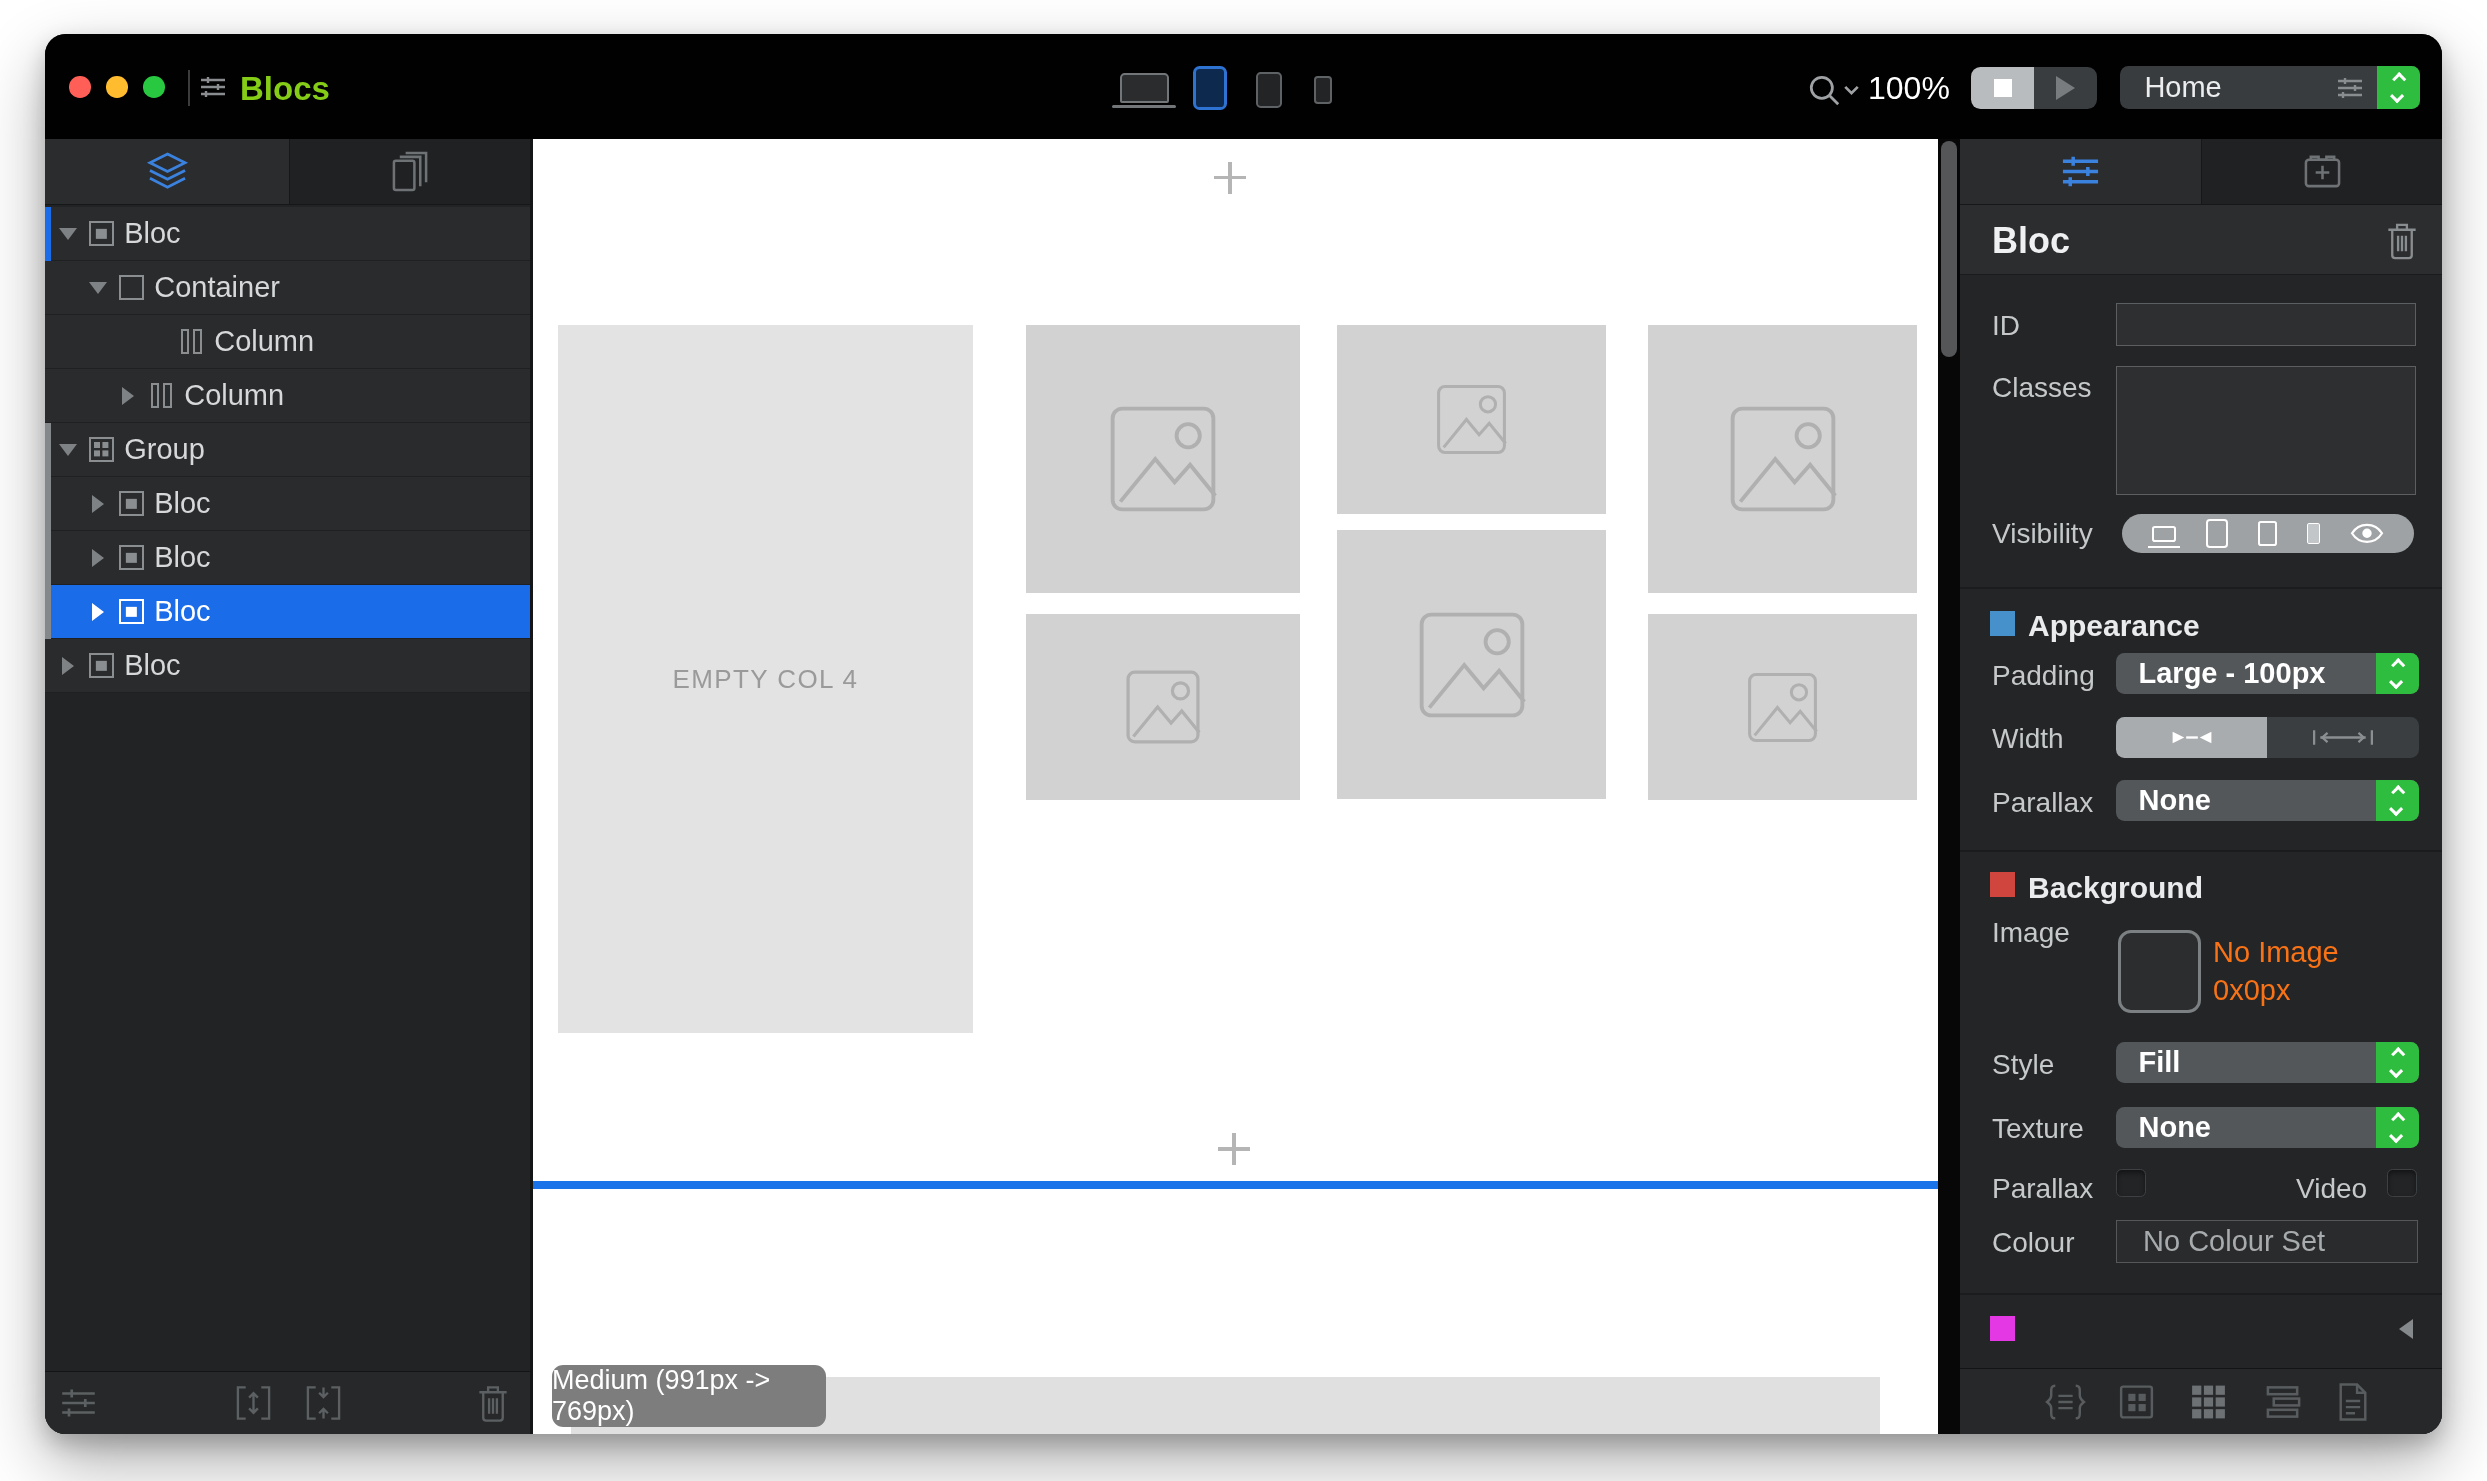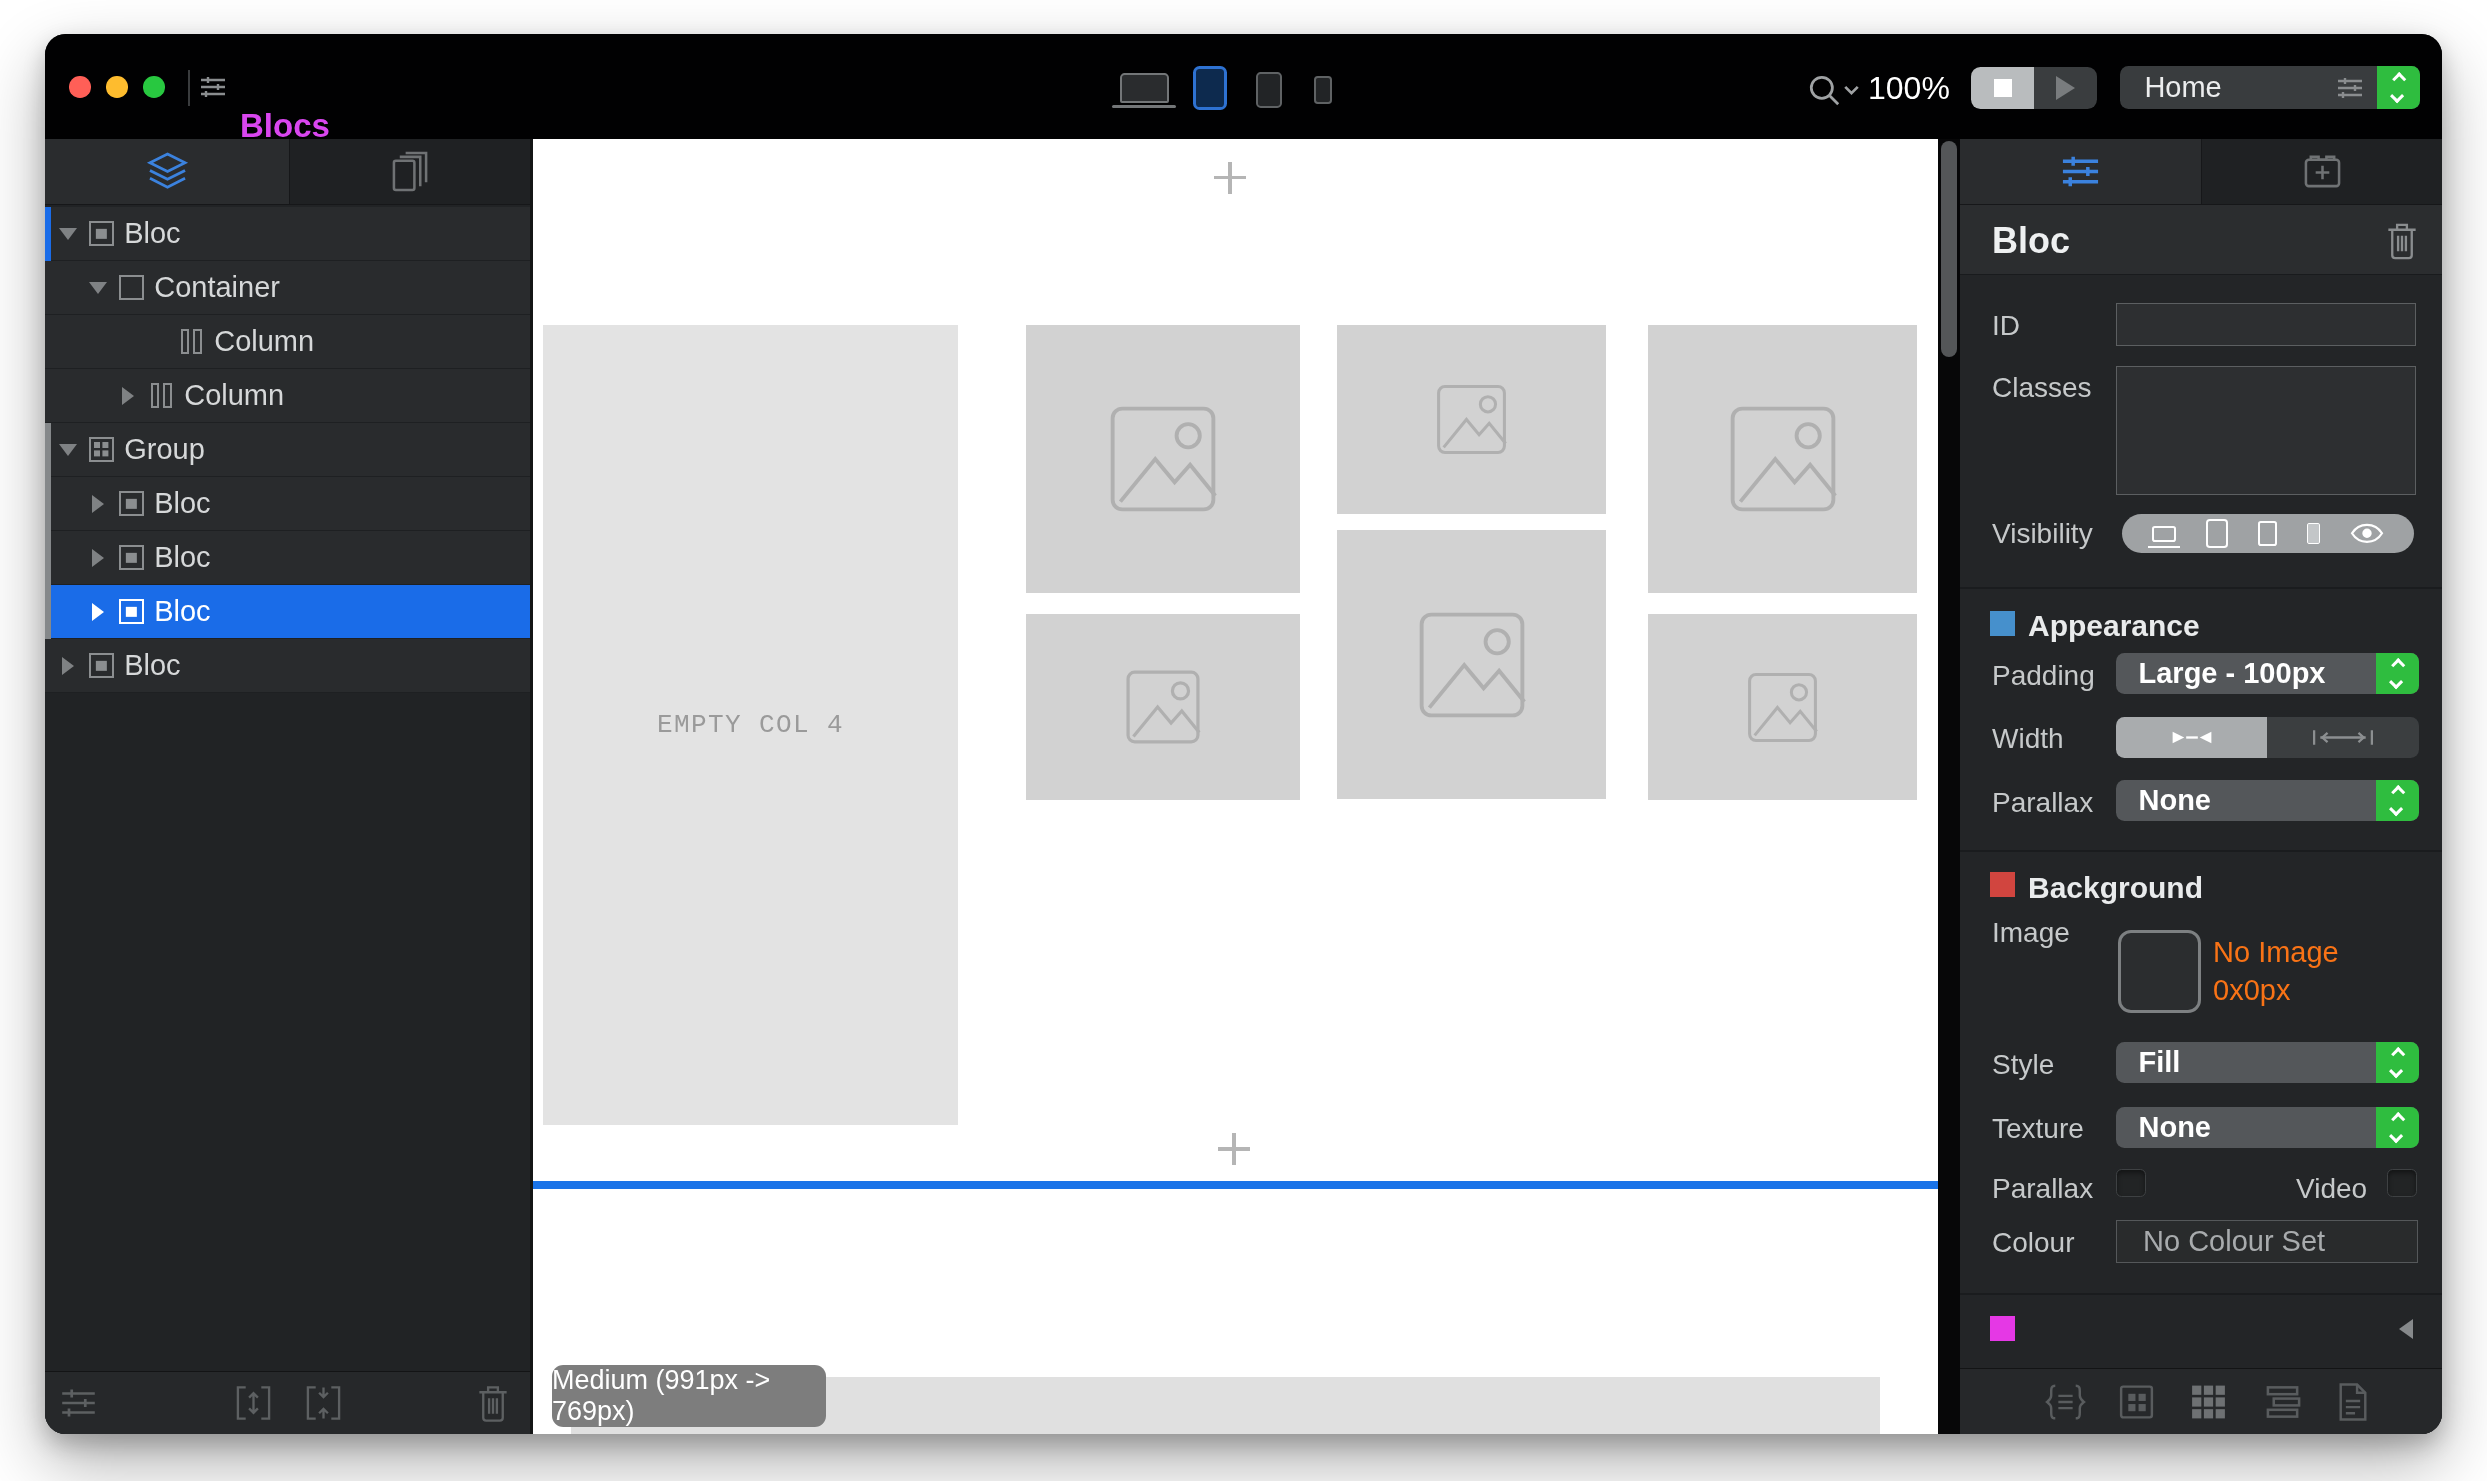--- a/index.html
+++ b/index.html
@@ -8,21 +8,21 @@
 
   
   .win { position:absolute; left:45px; top:34px; width:2397px; height:1400px;
          border-radius:20.6px; overflow:hidden; background:#27292b;
          box-shadow:0 28px 66px rgba(0,0,0,.32), 0 9.4px 22.5px rgba(0,0,0,.20); }
 
   
   .titlebar { position:absolute; left:0; top:0; width:2397px; height:105px; background:#010102; }
   .light { position:absolute; top:42px; width:21.6px; height:21.6px; border-radius:50%; }
   .tb-divider { position:absolute; left:143px; top:36px; width:1.9px; height:36px; background:#3a3c3e; }
-  .app-title { position:absolute; left:195px; top:36px; font-size:33px; font-weight:700; color:#d946ef;margin-top:37px; }
+  .app-title { position:absolute; left:195px; top:36px; font-size:33px; font-weight:700; color:#84cc16; }
   .icon { color:#8a8d8f; }
   .dev { position:absolute; border:2.8px solid #5f6264; background:#222426; border-radius:4.7px; }
   .dev-laptop { left:1075px; top:39px; width:49px; height:30px; border-color:#737678; border-radius:4.7px 4.7px 1.9px 1.9px; background:#2a2c2e;}
   .dev-laptop-base { position:absolute; left:1067px; top:71px; width:64px; height:2.8px; background:#737678; border-radius:1.9px;}
   .dev-tablet-active { left:1148px; top:32px; width:34px; height:44px; border:3.3px solid #2e72d2; background:#0d2a4e; border-radius:6.6px; }
   .dev-tablet { left:1211px; top:38px; width:26px; height:36px; }
   .dev-phone { left:1269px; top:42px; width:18px; height:28px; border-width:2.3px; border-radius:3.8px;}
   .zoom-level { position:absolute; left:1823px; top:36px; font-size:32px; color:#fff; }
   .runctl { position:absolute; left:1926px; top:33px; width:126px; height:42px; border-radius:9.4px; overflow:hidden; display:flex; }
   .runctl .stop { width:63px; height:100%; background:#b9bcbe; display:flex; align-items:center; justify-content:center; }
@@ -282,21 +282,21 @@
           <path d="M7 9v26a3 3 0 003 3h14a3 3 0 003-3V9"></path>
           <path d="M13 15v16M17 15v16M21 15v16"></path>
       </svg>
     </div>
   </div>
   <div class="sb-divider"></div>
 
   <div class="canvas">
     <span class="plus" style="left:681px; top:22.5px;"></span>
 
-    <div class="empty-col" style="left:10px; top:186px; width:415px; height:800px;font-family:Liberation Mono, monospace;">
+    <div class="empty-col" style="left:25px; top:186px; width:415px; height:708px;">
       <span>EMPTY COL 4</span>
     </div>
 
     <div class="ph-box" style="left:493px; top:186px; width:274px; height:268px;">
       <svg width="124" height="124" viewBox="0 0 64 64" fill="none" stroke="#b0b0b0" stroke-width="2">
         <rect x="6" y="6" width="52" height="52" rx="5"></rect>
           <circle cx="45" cy="20" r="6"></circle>
           <path d="M10 54L28 32l10 12 8-9 13 16"></path>
       </svg>
     </div>

